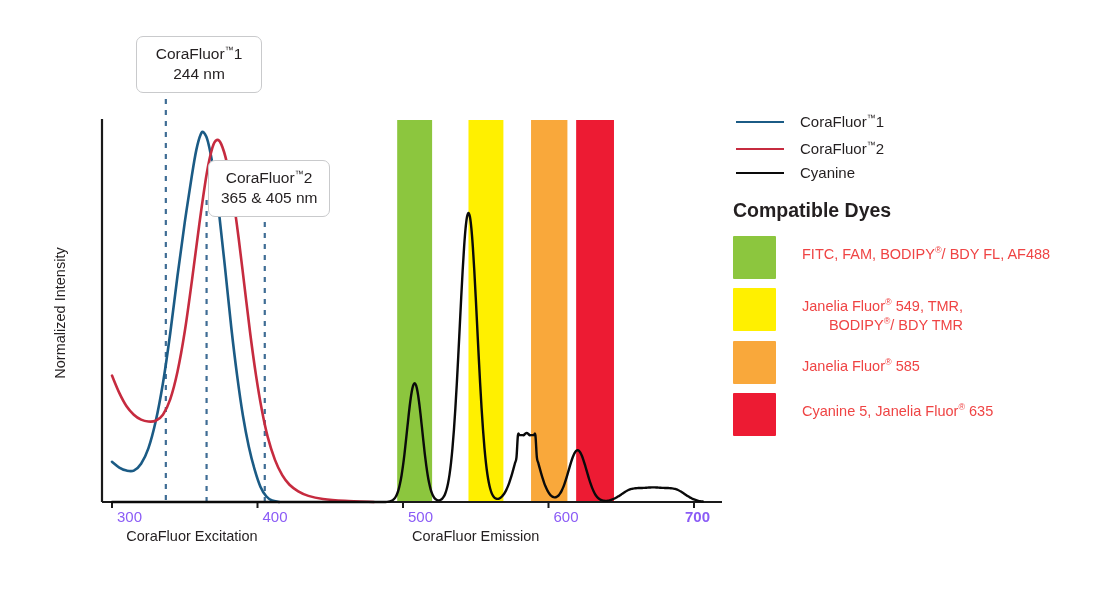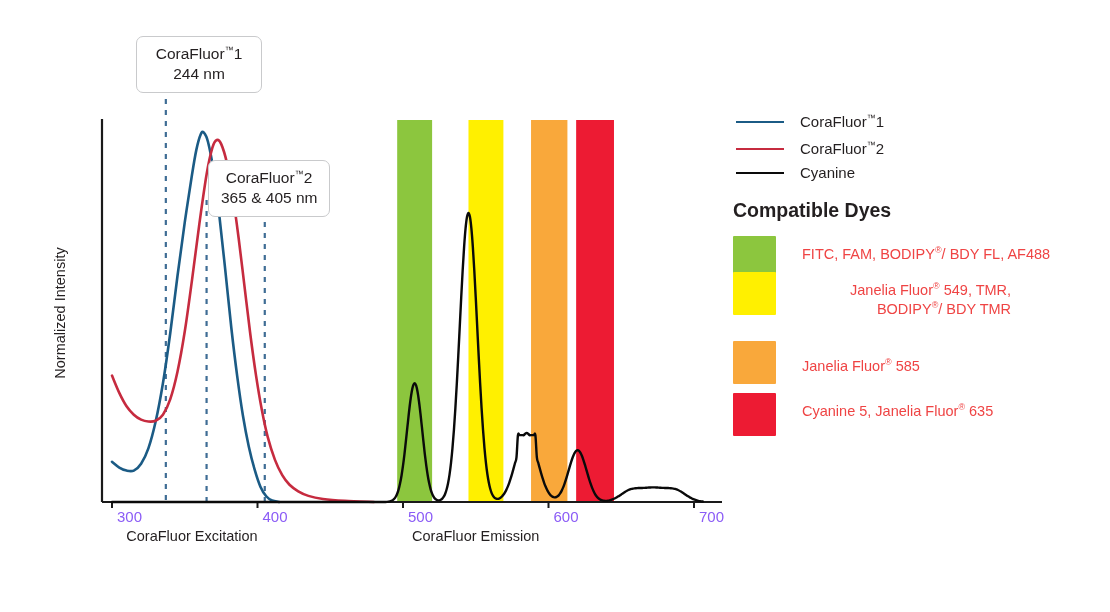--- a/index.html
+++ b/index.html
@@ -65,21 +65,21 @@
 
   .dye-row{position:absolute;left:5px;display:flex;align-items:flex-start;}
   .dye-sw{width:43px;height:43px;flex:0 0 43px;border-radius:1px;}
   .dye-txt{
     margin-left:26px;font-size:14.5px;color:#ef4444;line-height:1.32;
     padding-top:9px;white-space:nowrap;
   }
   .dye-txt .t2{display:block;text-align:right;}
   .dye-txt sup{font-size:9px;vertical-align:super;line-height:0;}
   #dye0{top:236px;}
-  #dye1{top:272px;gap:48px;}
+  #dye1{top:288px;}
   #dye2{top:341px;align-items:center;}
   #dye3{top:393px;}
 </style>
 </head>
 <body>
 
 <div id="root">
 
   <div class="plot">
     <svg id="chart-svg" width="740" height="612">
@@ -109,21 +109,21 @@
   </div>
   <div class="callout" id="callout2">
     <span class="l1"><span>CoraFluor</span><sup>™</sup><span>2</span></span>
     <span class="l2">365 &amp; 405 nm</span>
   </div>
 
   <div class="axis-num" id="xt0" style="left: 82px; top: 508px;">300</div>
   <div class="axis-num" id="xt1" style="left: 227.5px; top: 508px;">400</div>
   <div class="axis-num" id="xt2" style="left: 373px; top: 508px;">500</div>
   <div class="axis-num" id="xt3" style="left: 518.5px; top: 508px;">600</div>
-  <div class="axis-num" id="xt4" style="left: 664px; top: 508px;">700</div>
+  <div class="axis-num" id="xt4" style="left: 650px; top: 508px; font-weight: bold;">700</div>
 
   <div class="axis-sub" id="sub0" style="left: 82.025px; top: 528px; width: 220px;">CoraFluor Excitation</div>
   <div class="axis-sub" id="sub1" style="left: 365.75px; top: 528px; width: 220px;">CoraFluor Emission</div>
 
   <div id="ylabel">Normalized Intensity</div>
 
   <div class="side">
 
     <div class="leg-row" id="legend1">
       <span class="leg-line" style="border-top-color: rgb(27, 91, 133);"></span>

